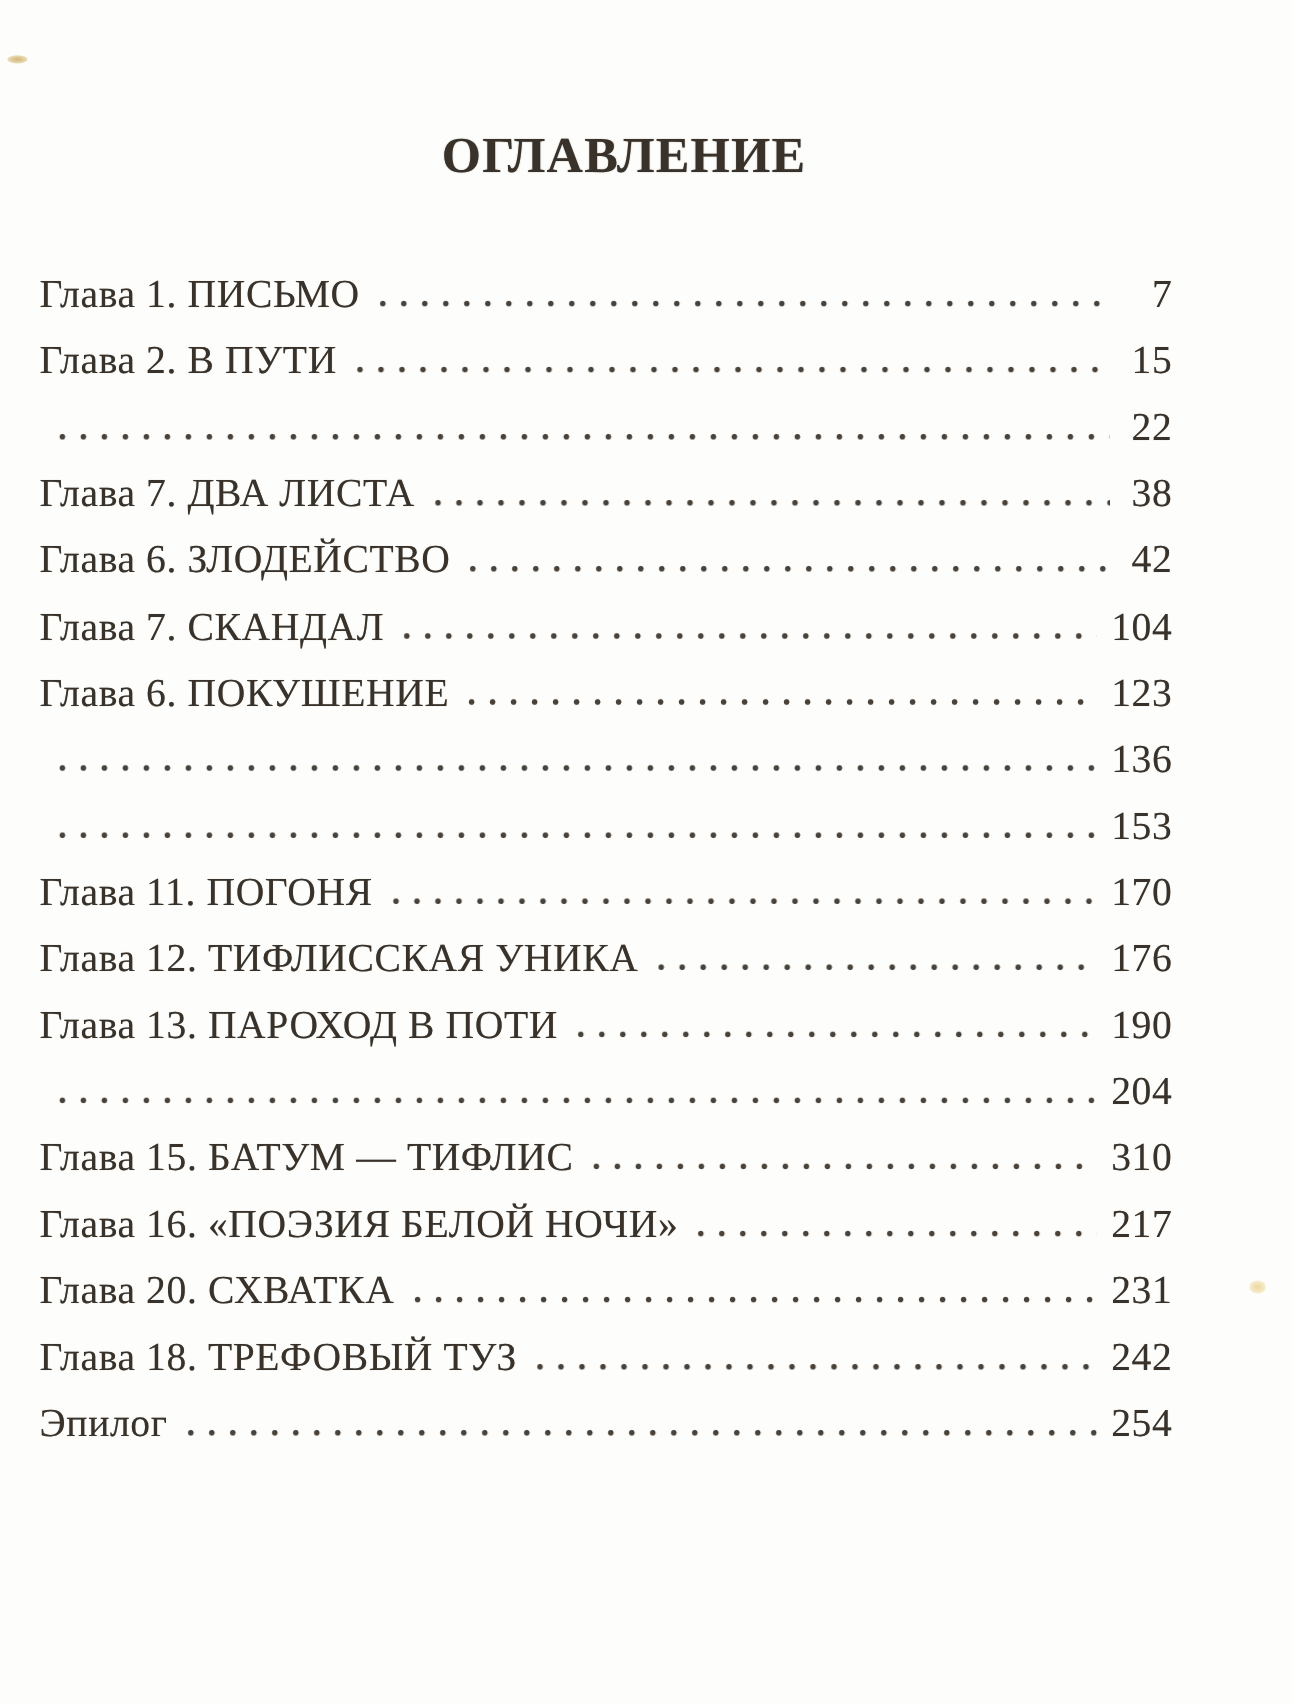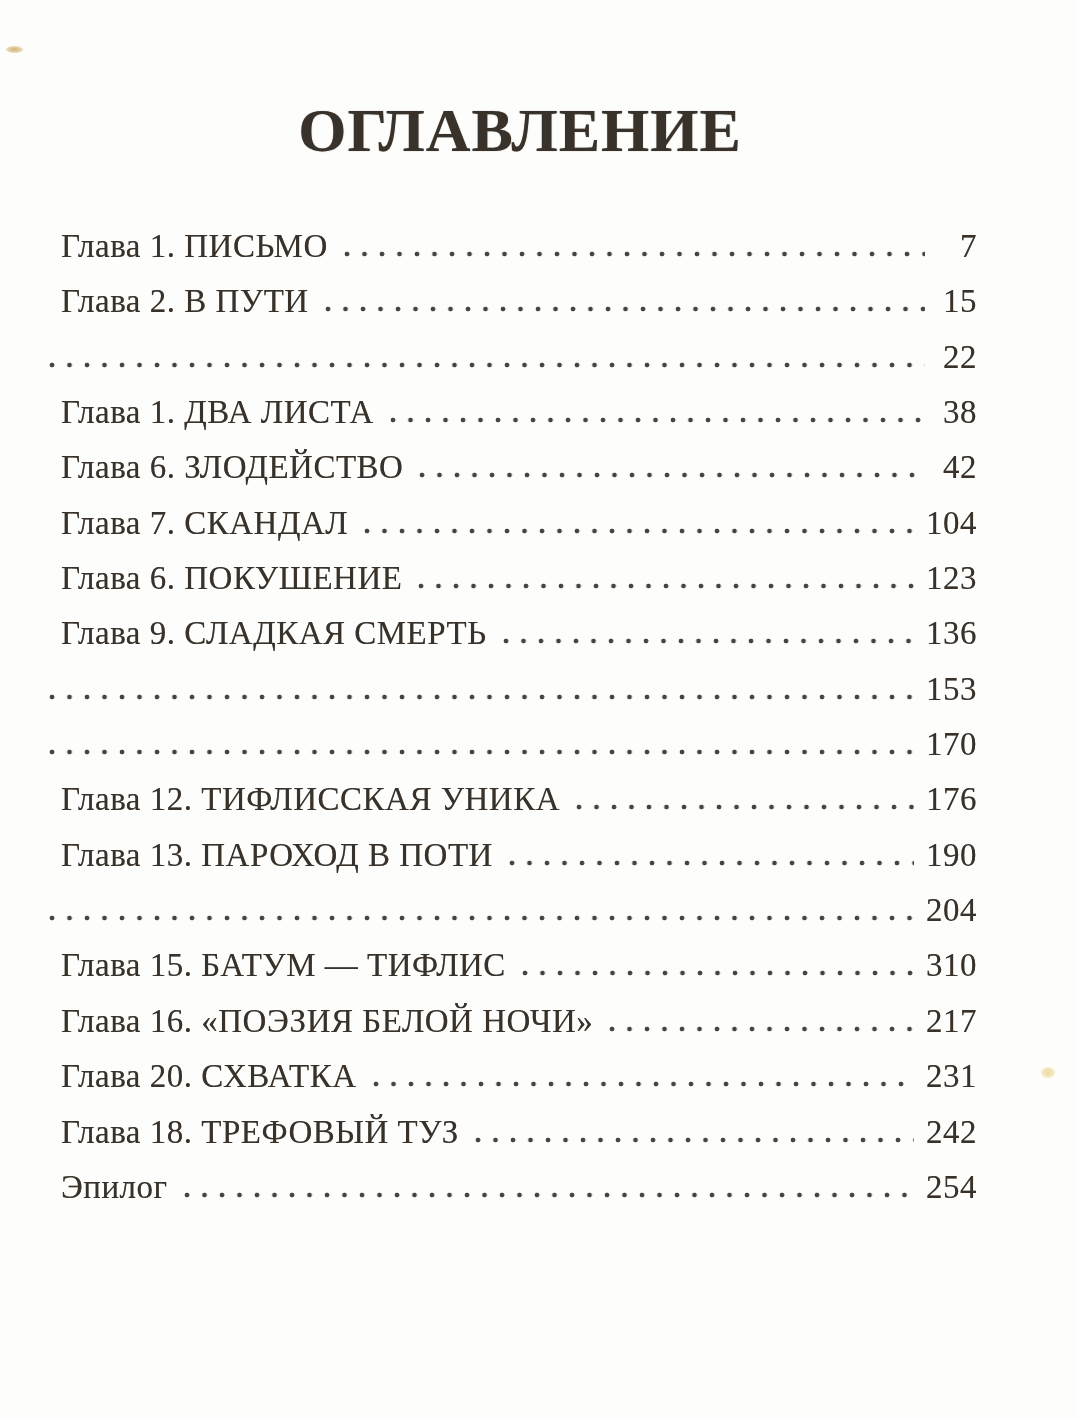--- a/index.html
+++ b/index.html
@@ -17,21 +17,21 @@
     position:relative;
     width:1077px;height:1420px;
     background:var(--paper);
     color:var(--ink);
   }
   .title{
     position:absolute;
     top:97px;left:0;
     width:1040px;
     text-align:center;
-    font-size:62px;
+    font-size:42px;
     line-height:66px;
     font-weight:bold;
     letter-spacing:1px;
     color:var(--ink);
     text-shadow:0 0 1px rgba(56,50,42,.55);
   }
   .toc{
     position:absolute;
     left:33px;
     top:219px;
@@ -41,21 +41,20 @@
     display:flex;
     align-items:baseline;
     height:55.35px;
     line-height:55.35px;
     white-space:nowrap;
   }
   .label{
     font-size:33px;
     letter-spacing:.5px;
     text-shadow:0 0 .6px rgba(56,50,42,.5);
-    margin-left:28px;
   }
   .leader{
     flex:1 1 auto;
     display:inline-block;
     height:6px;
     margin:0 12px 0 16px;
     background-image:radial-gradient(circle at 3px 3px, var(--ink) 2px, rgba(56,50,42,0) 2.7px);
     background-size:17.5px 6px;
     background-repeat:repeat-x;
     background-position:left bottom;
@@ -97,49 +96,49 @@
       <div class="row">
     <span class="label">Глава 2. В ПУТИ</span>
     <span class="leader"></span>
     <span class="pagenum">15</span>
   </div>
       <div class="row">
     <span class="leader"></span>
     <span class="pagenum">22</span>
   </div>
       <div class="row">
-    <span class="label">Глава 1. ДВА ЛИСТА</span>
+    <span class="label">Глава 7. ДВА ЛИСТА</span>
     <span class="leader"></span>
     <span class="pagenum">38</span>
   </div>
       <div class="row">
     <span class="label">Глава 6. ЗЛОДЕЙСТВО</span>
     <span class="leader"></span>
     <span class="pagenum">42</span>
   </div>
       <div class="row">
     <span class="label">Глава 7. СКАНДАЛ</span>
     <span class="leader"></span>
     <span class="pagenum">104</span>
   </div>
       <div class="row">
     <span class="label">Глава 6. ПОКУШЕНИЕ</span>
     <span class="leader"></span>
     <span class="pagenum">123</span>
   </div>
       <div class="row">
-    <span class="label">Глава 9. СЛАДКАЯ СМЕРТЬ</span>
     <span class="leader"></span>
     <span class="pagenum">136</span>
   </div>
       <div class="row">
     <span class="leader"></span>
     <span class="pagenum">153</span>
   </div>
       <div class="row">
+    <span class="label">Глава 11. ПОГОНЯ</span>
     <span class="leader"></span>
     <span class="pagenum">170</span>
   </div>
       <div class="row">
     <span class="label">Глава 12. ТИФЛИССКАЯ УНИКА</span>
     <span class="leader"></span>
     <span class="pagenum">176</span>
   </div>
       <div class="row">
     <span class="label">Глава 13. ПАРОХОД В ПОТИ</span>

